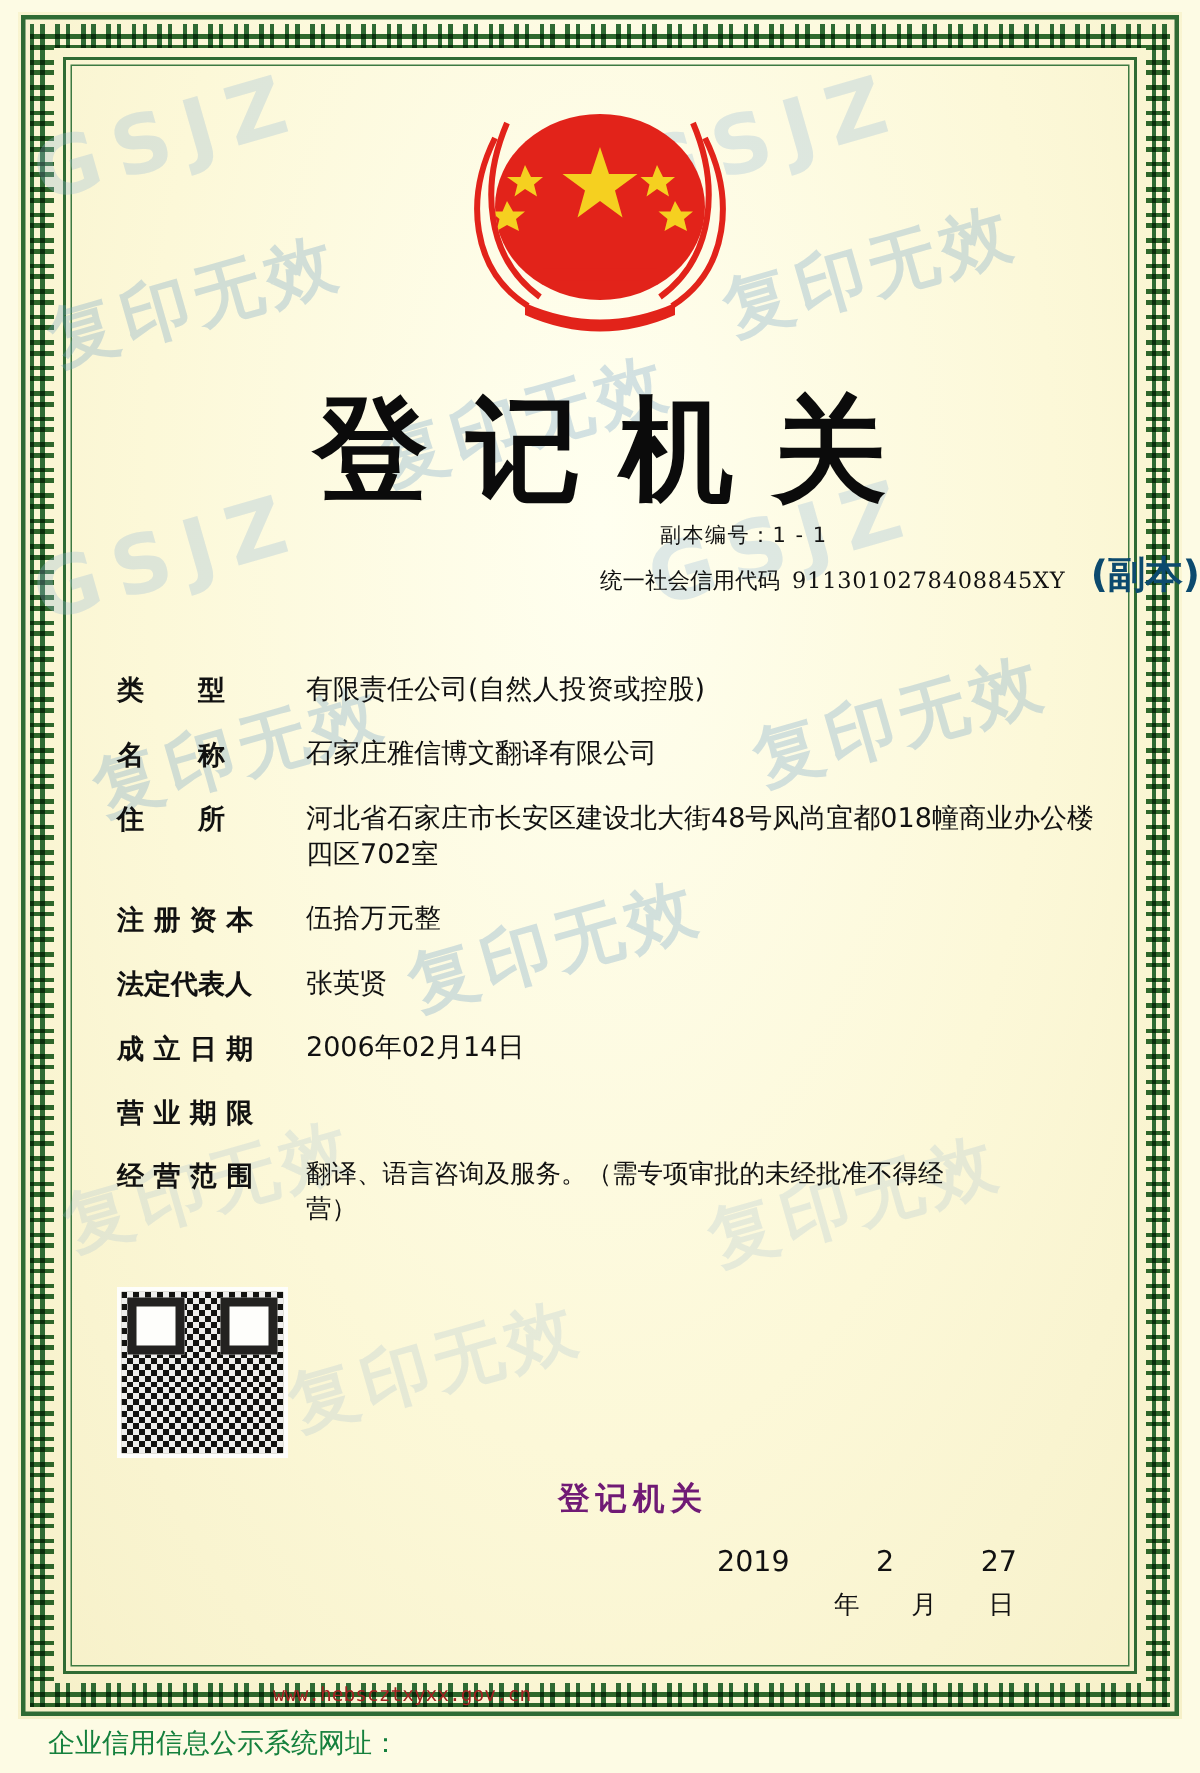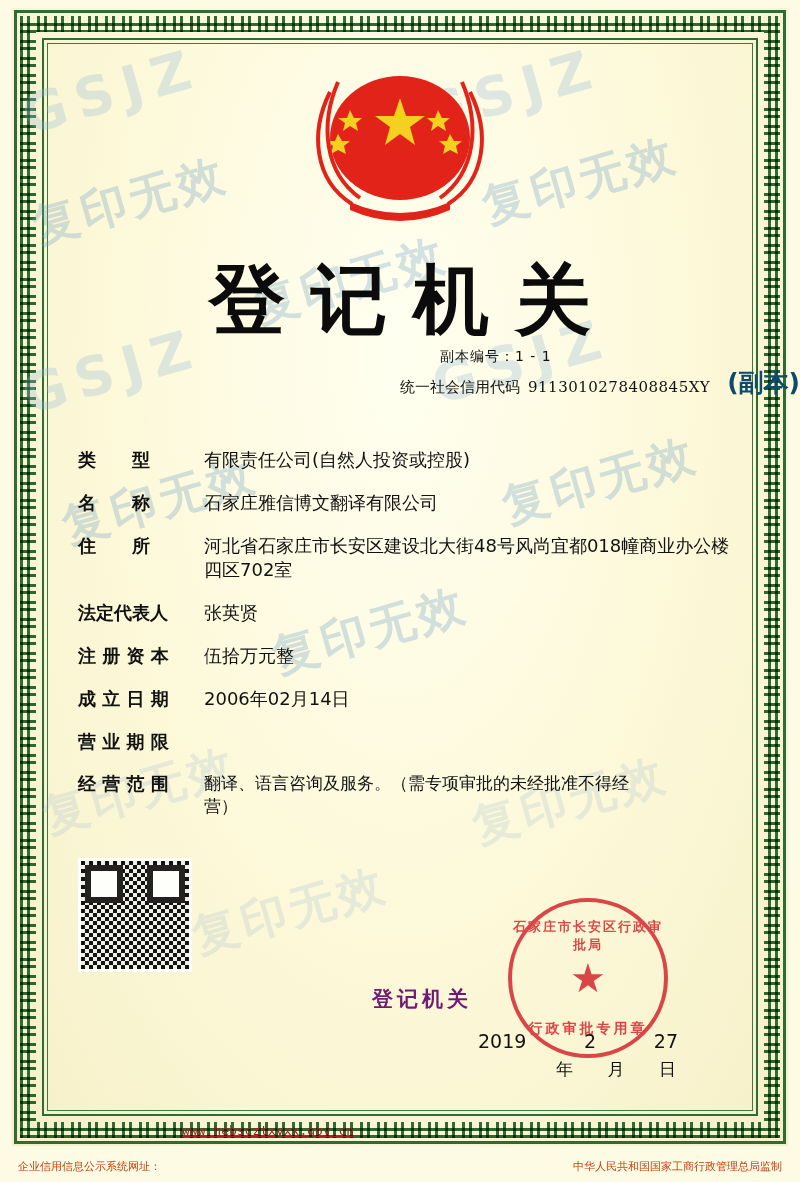--- a/index.html
+++ b/index.html
@@ -287,31 +287,30 @@
   .seal .arc-bottom { bottom: 16px; font-size: 14px; letter-spacing: 3px; }
 
   
   .website {
     position: absolute;
     left: 182px;
     bottom: 44px;
     font-size: 13px;
     color: #a02020;
     font-family: "DejaVu Sans Mono", monospace;
-    text-decoration: underline;
   }
   .footer {
     position: absolute;
     left: 0; right: 0;
     bottom: 8px;
-    padding: 0 18px;
+    padding: 0 32px;
     display: flex;
     justify-content: space-between;
-    font-size: 11px;
-    color: #c2410c;
+    font-size: 18px;
+    color: #15803d;
     font-family: "DejaVu Sans", sans-serif;
   }
 </style>
 </head>
 <body>
 
 <div class="page">
 
   <div class="paper"></div>
 
@@ -378,61 +377,55 @@
     </div>
     <div class="row">
       <div class="label wide">名　　称</div>
       <div class="value">石家庄雅信博文翻译有限公司</div>
     </div>
     <div class="row">
       <div class="label wide">住　　所</div>
       <div class="value">河北省石家庄市长安区建设北大街48号风尚宜都018幢商业办公楼四区702室</div>
     </div>
     <div class="row">
+      <div class="label wide">注 册 资 本</div>
+      <div class="value">伍拾万元整</div>
+    </div>
+    <div class="row">
       <div class="label wide">法定代表人</div>
       <div class="value">张英贤</div>
     </div>
     <div class="row">
-      <div class="label wide">注 册 资 本</div>
-      <div class="value">伍拾万元整</div>
-    </div>
-    <div class="row">
       <div class="label wide">成 立 日 期</div>
       <div class="value">2006年02月14日</div>
     </div>
     <div class="row">
       <div class="label wide">营 业 期 限</div>
     </div>
     <div class="row">
       <div class="label wide">经 营 范 围</div>
       <div class="value small" style="max-width:430px">翻译、语言咨询及服务。（需专项审批的未经批准不得经营）</div>
     </div>
   </div>
 
   <div class="qr"></div>
 
   <div class="registry">登记机关</div>
 
-  <div class="seal">
-    <div class="arc-top">石家庄市长安区行政审批局</div>
-    <div class="star">★</div>
-    <div class="arc-bottom">行政审批专用章</div>
-  </div>
 
   <div class="date-line">
     <span>2019</span>
     <span>2</span>
     <span>27</span>
   </div>
   <div class="date-units">
     <span>年</span>
     <span>月</span>
     <span>日</span>
   </div>
 
   <div class="website">www.hebscztxyxx.gov.cn</div>
 
   <div class="footer">
     <span>企业信用信息公示系统网址：</span>
-    <span>中华人民共和国国家工商行政管理总局监制</span>
   </div>
 
 </div>
 
 </body></html>

